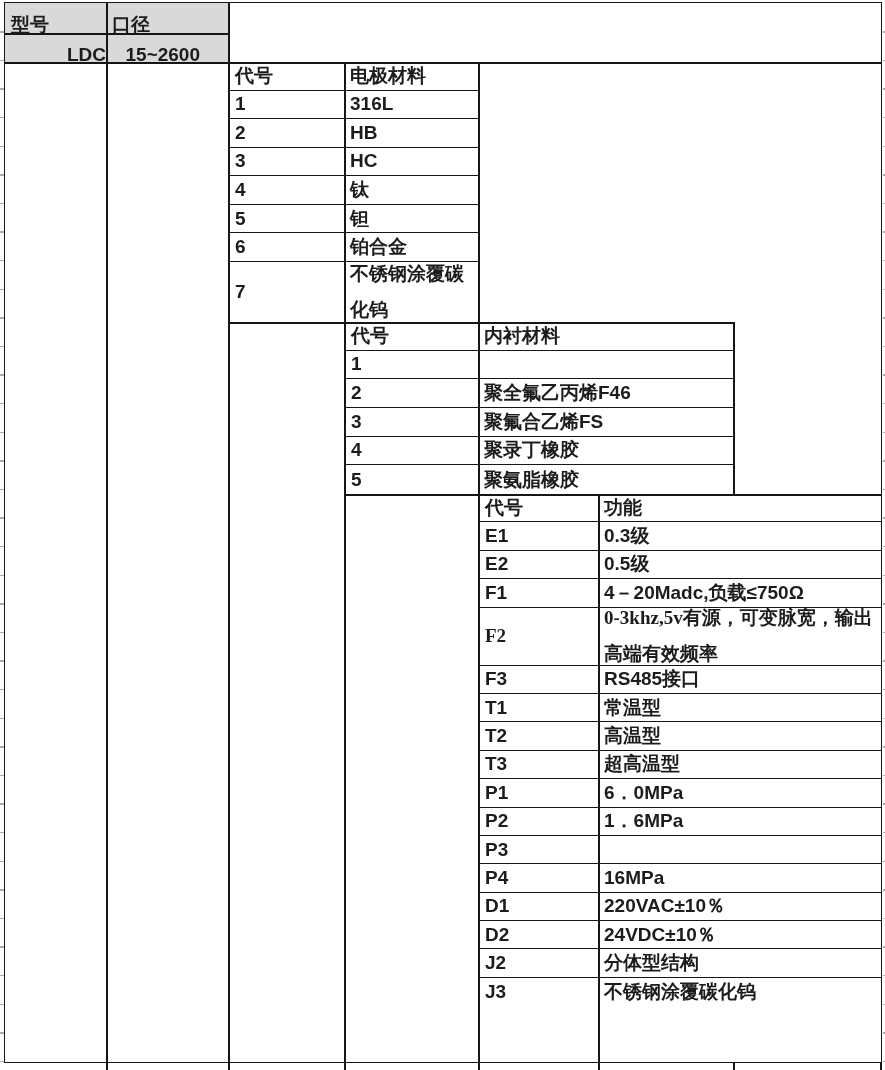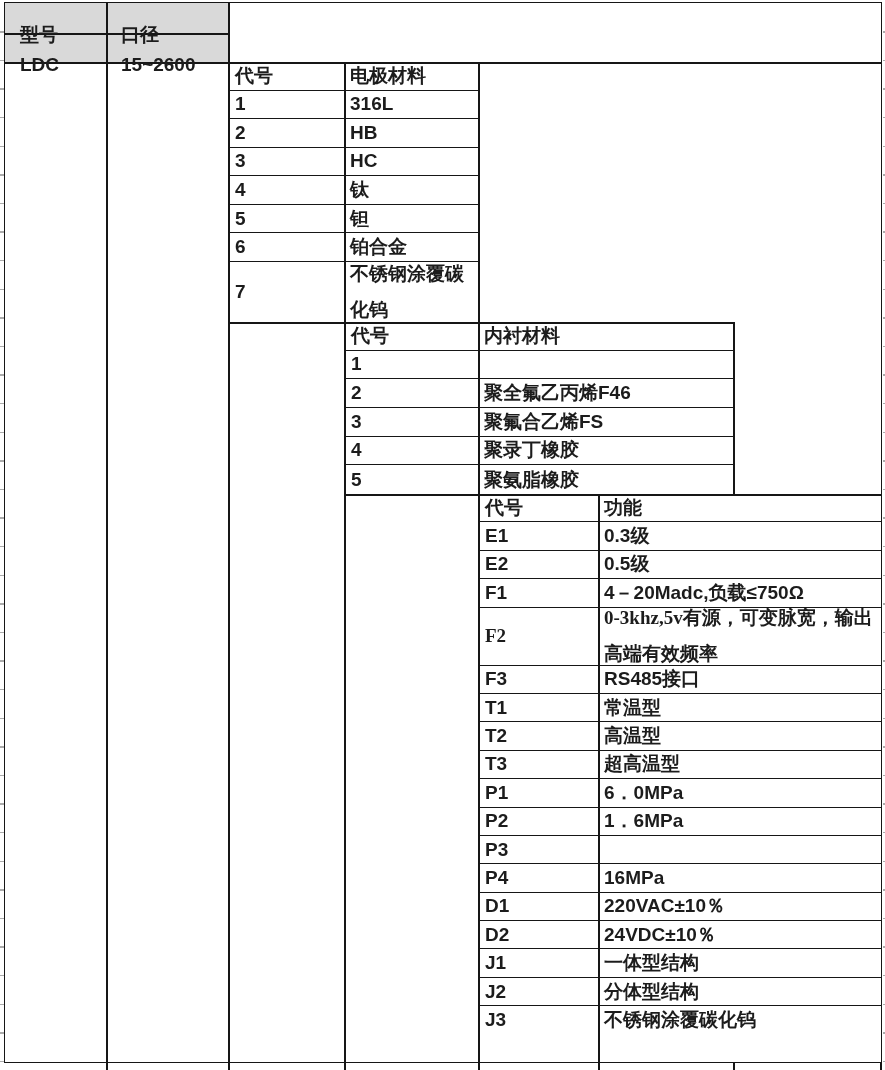--- a/index.html
+++ b/index.html
@@ -20,21 +20,21 @@
   .row.noline{border-bottom:none;}
   .c1{box-sizing:border-box;padding-left:7px;flex:0 0 auto;white-space:nowrap;overflow:hidden;}
   .c2{flex:1 1 auto;box-sizing:border-box;padding-left:6px;overflow:hidden;}
   .wrap{white-space:normal;line-height:36px;}
   
   .mw1{width:102px;} 
   .ew1{width:116px;}
   .lw1{width:134px;}
   .fw1{width:120px;}
   
-  .mr1{height:31px;} .mr2{height:29px;}
+  .mr1{height:31px;} .mr2{height:29px;text-align:right;}
   .er{height:28.55px;} .er7{height:60px;}
   .lr{height:28.67px;}
   .fr{height:28.4px;} .fr2{height:58px;font-family:Liberation Serif, serif;}
   .edge{position:absolute;
     background:repeating-linear-gradient(to bottom,transparent 0,transparent 27.2px,#ababab 27.2px,#ababab 28.6px);}
   .stub{position:absolute;top:1063px;height:7px;width:1.5px;background:#161616;}
 </style>
 </head>
 <body>
 
@@ -60,21 +60,21 @@
   <div class="hline" style="top:494px;left:344px;width:538px;"></div>
 
   <div class="stub" style="left:106px;"></div>
   <div class="stub" style="left:228px;"></div>
   <div class="stub" style="left:344px;"></div>
   <div class="stub" style="left:478px;"></div>
   <div class="stub" style="left:598px;"></div>
   <div class="stub" style="left:733px;"></div>
   <div class="stub" style="left:880px;"></div>
 
-  <div class="tbl" style="left:4px;top:19px;width:196px;padding-left:9px;">
+  <div class="tbl" style="left:4px;top:9px;width:196px;">
     <div class="row mr1 noline">
       <div class="c1 mw1">型号</div>
       <div class="c2">口径</div>
     </div>
     <div class="row mr2 noline">
       <div class="c1 mw1">LDC</div>
       <div class="c2">15~2600</div>
     </div>
   </div>
 
@@ -193,24 +193,20 @@
     </div>
     <div class="row fr">
       <div class="c1 fw1">D1</div>
       <div class="c2">220VAC±10％</div>
     </div>
     <div class="row fr">
       <div class="c1 fw1">D2</div>
       <div class="c2">24VDC±10％</div>
     </div>
     <div class="row fr">
-      <div class="c1 fw1">J1</div>
-      <div class="c2">一体型结构</div>
-    </div>
-    <div class="row fr">
       <div class="c1 fw1">J2</div>
       <div class="c2">分体型结构</div>
     </div>
     <div class="row fr last">
       <div class="c1 fw1">J3</div>
       <div class="c2">不锈钢涂覆碳化钨</div>
     </div>
   </div>
 
 </div>

